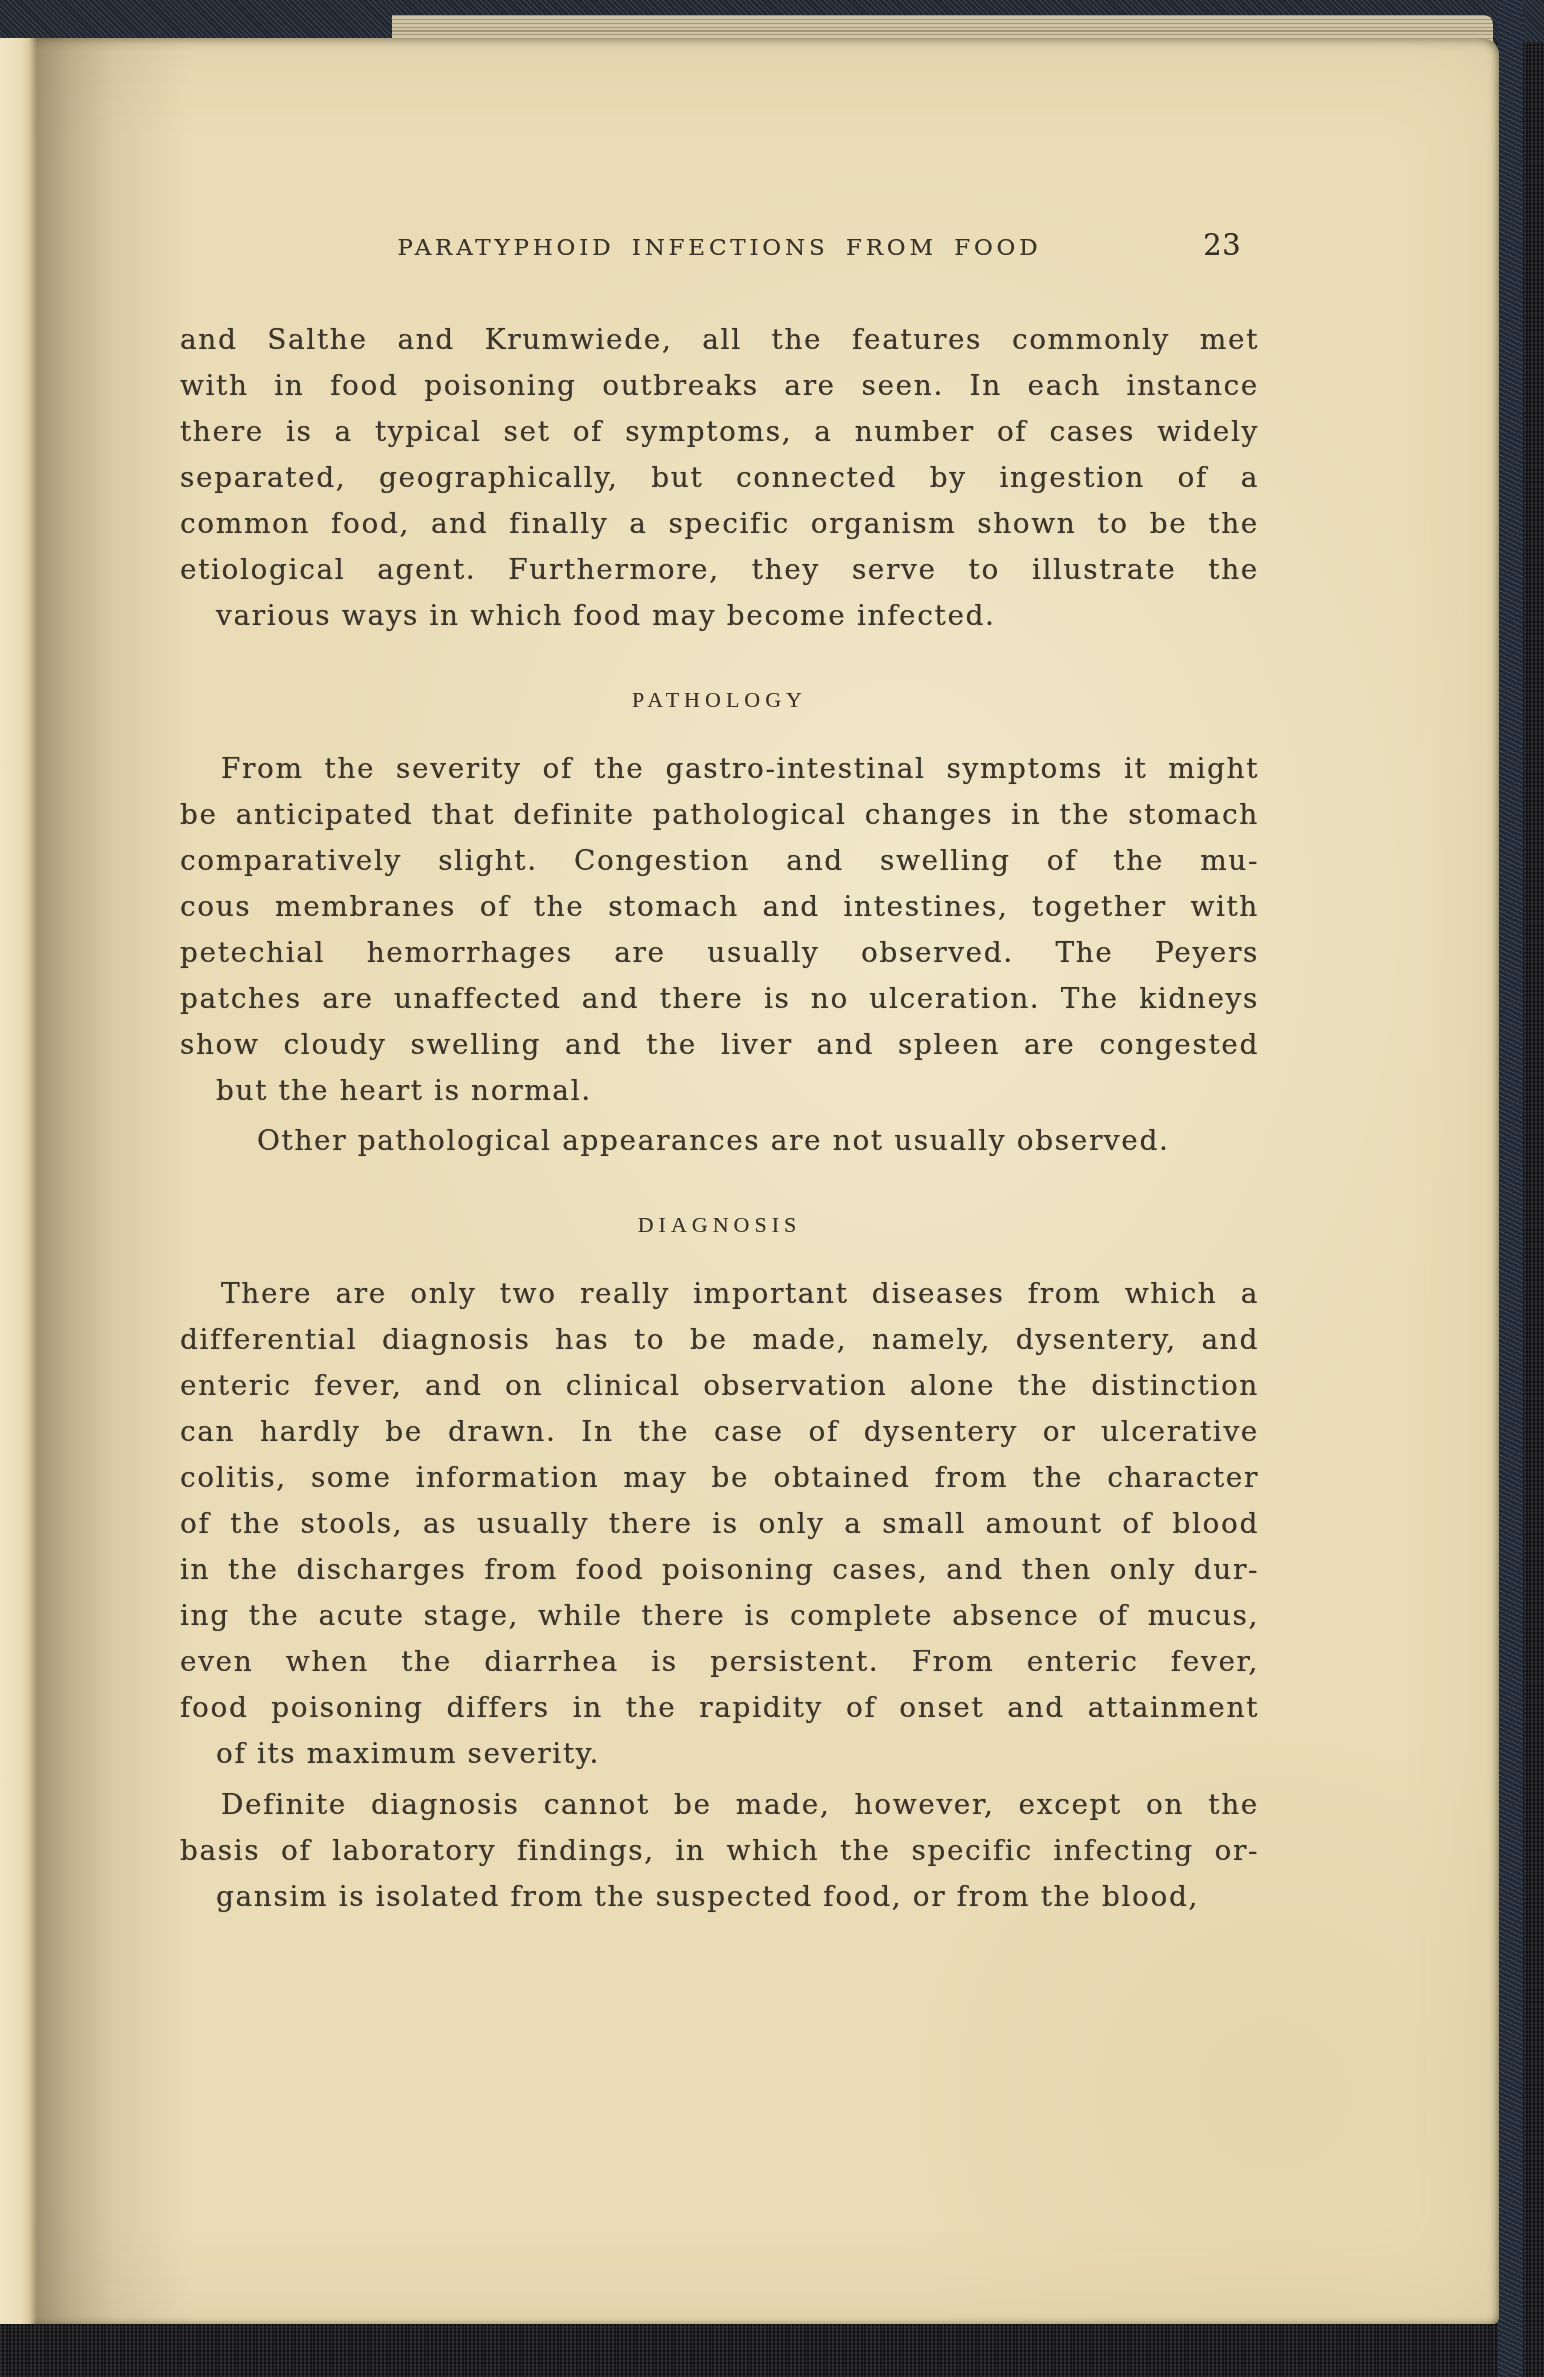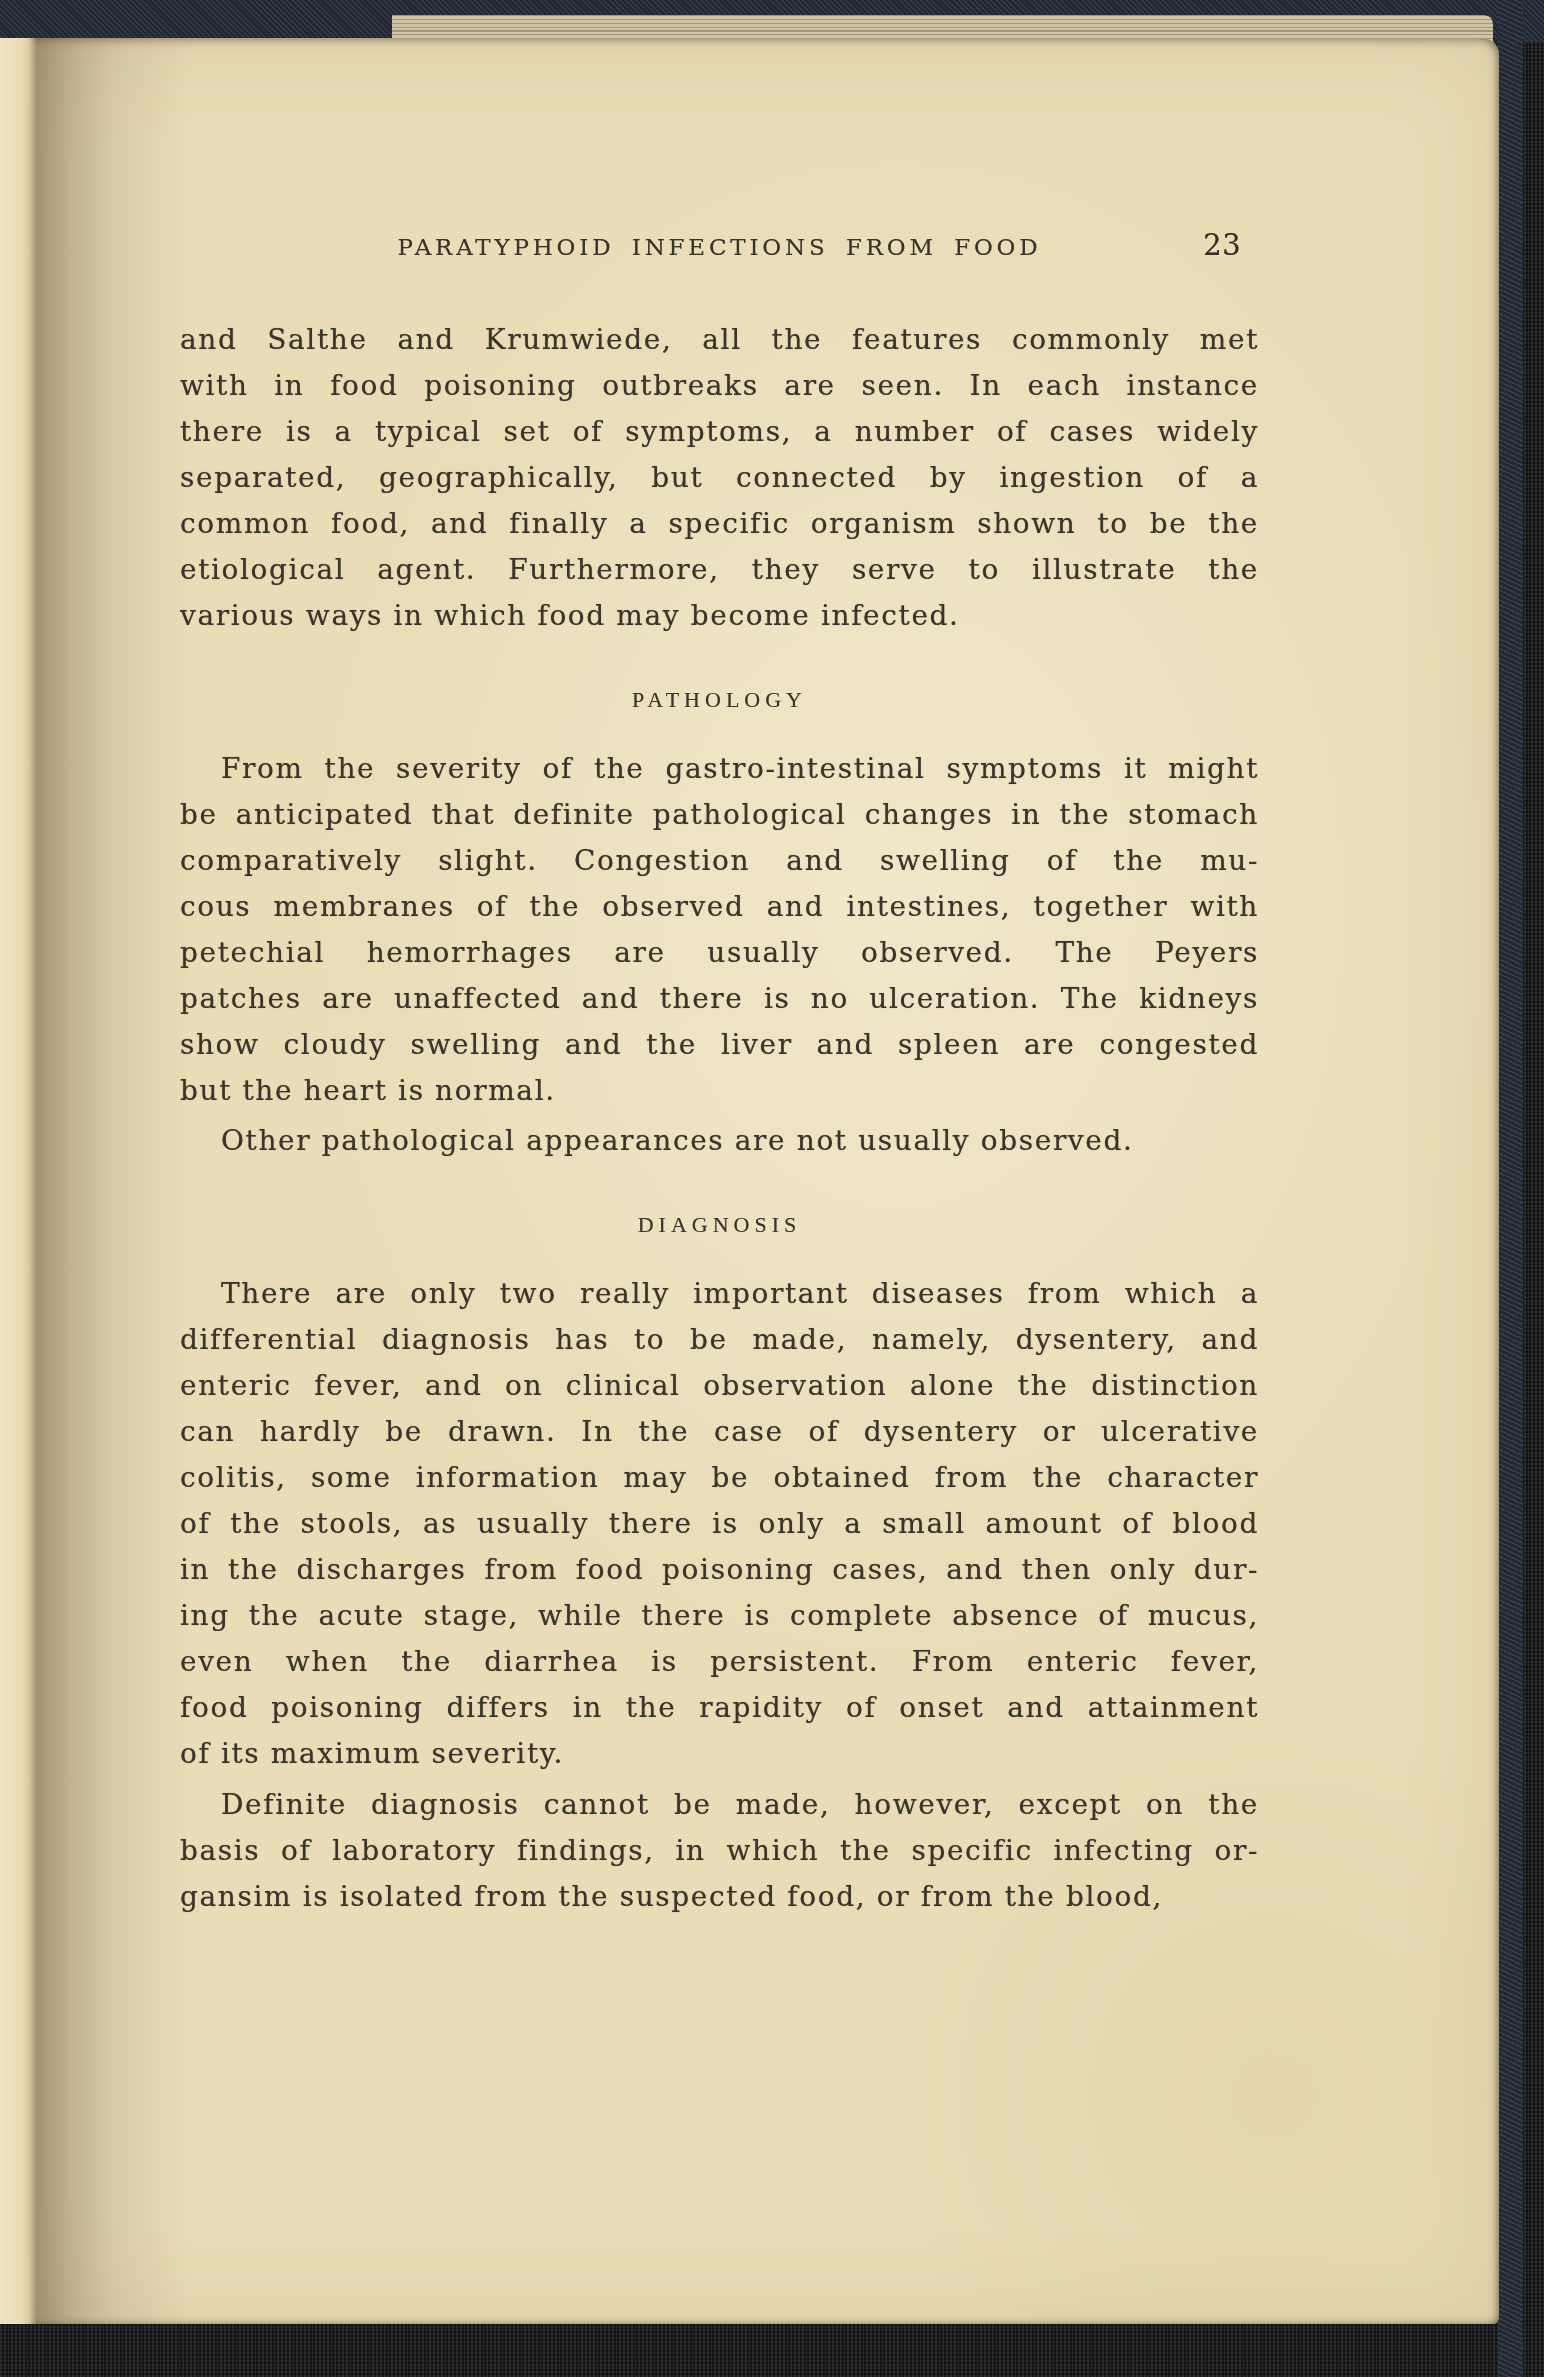--- a/index.html
+++ b/index.html
@@ -79,21 +79,21 @@
     text-align:center;color:#3b342a;text-shadow:0 0 0.6px rgba(59,52,42,0.5);font-family:Liberation Serif, serif;
   }
   .paragraph{margin:0;}
   .section-heading + .paragraph{margin-top:34px;}
   .paragraph + .paragraph{margin-top:4.4px;}
   .line{
     line-height:46px;font-size:28px;letter-spacing:1.6px;
     text-align:justify;text-align-last:justify;white-space:normal;
     color:#3b342a;text-shadow:0 0 0.8px rgba(59,52,42,0.6);
   }
-  .line.last{text-align-last:left;}
+  .line.last{text-align-last:left;margin-left:36px;}
   .paragraph.indent .line.first{text-indent:41px;}
 </style>
 </head>
 <body>
 
 <div class="cloth"></div>
 <div class="cover-top"></div>
 <div class="cover-right"></div>
 <div class="page-stack"></div>
 
@@ -112,21 +112,21 @@
           <div class="line">separated, geographically, but connected by ingestion of a</div>
           <div class="line">common food, and finally a specific organism shown to be the</div>
           <div class="line">etiological agent.  Furthermore, they serve to illustrate the</div>
           <div class="line last">various ways in which food may become infected.</div>
         </div>
         <div class="section-heading">PATHOLOGY</div>
         <div class="paragraph indent">
           <div class="line first">From the severity of the gastro-intestinal symptoms it might</div>
           <div class="line">be anticipated that definite pathological changes in the stomach</div>
           <div class="line">comparatively slight.  Congestion and swelling of the mu-</div>
-          <div class="line">cous membranes of the observed and intestines, together with</div>
+          <div class="line">cous membranes of the stomach and intestines, together with</div>
           <div class="line">petechial hemorrhages are usually observed.  The Peyers</div>
           <div class="line">patches are unaffected and there is no ulceration.  The kidneys</div>
           <div class="line">show cloudy swelling and the liver and spleen are congested</div>
           <div class="line last">but the heart is normal.</div>
         </div>
         <div class="paragraph indent">
           <div class="line first last">Other pathological appearances are not usually observed.</div>
         </div>
         <div class="section-heading">DIAGNOSIS</div>
         <div class="paragraph indent">

